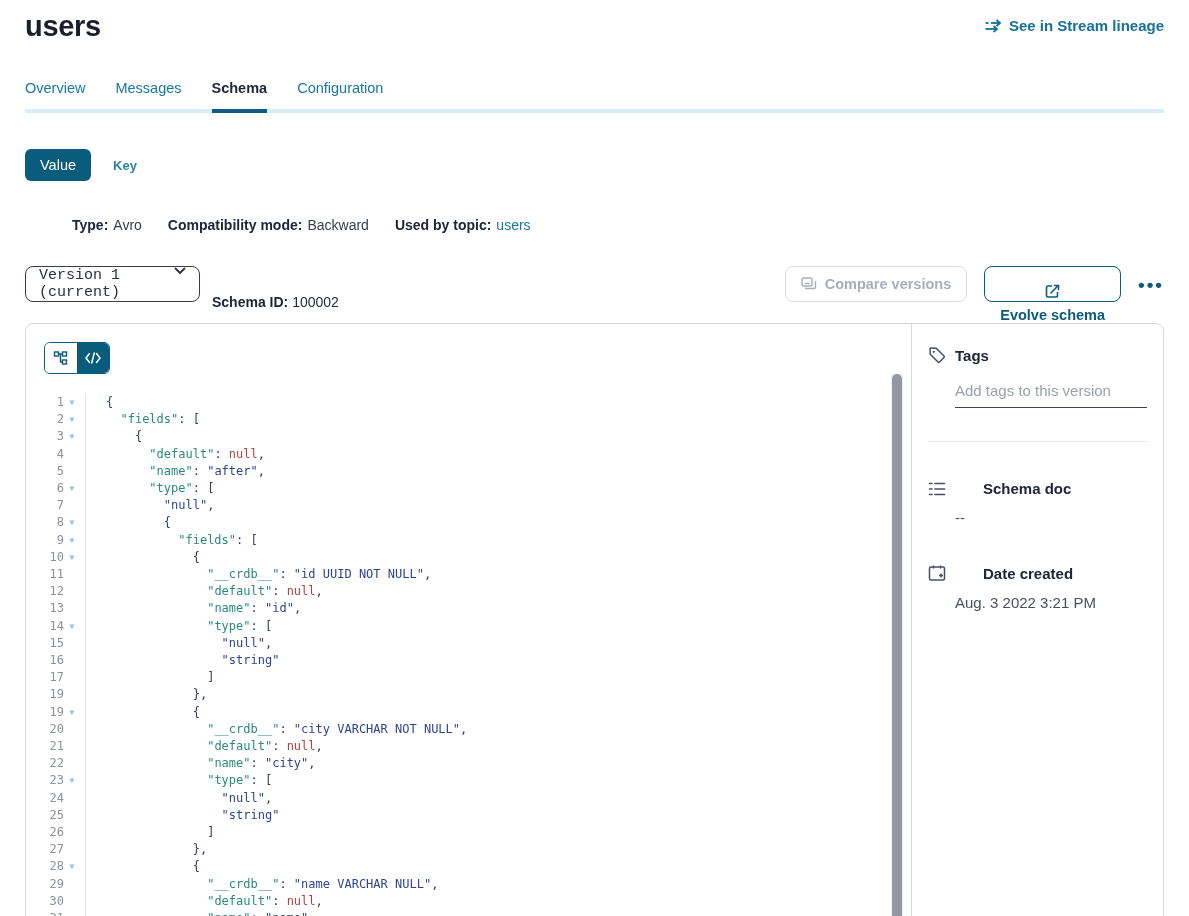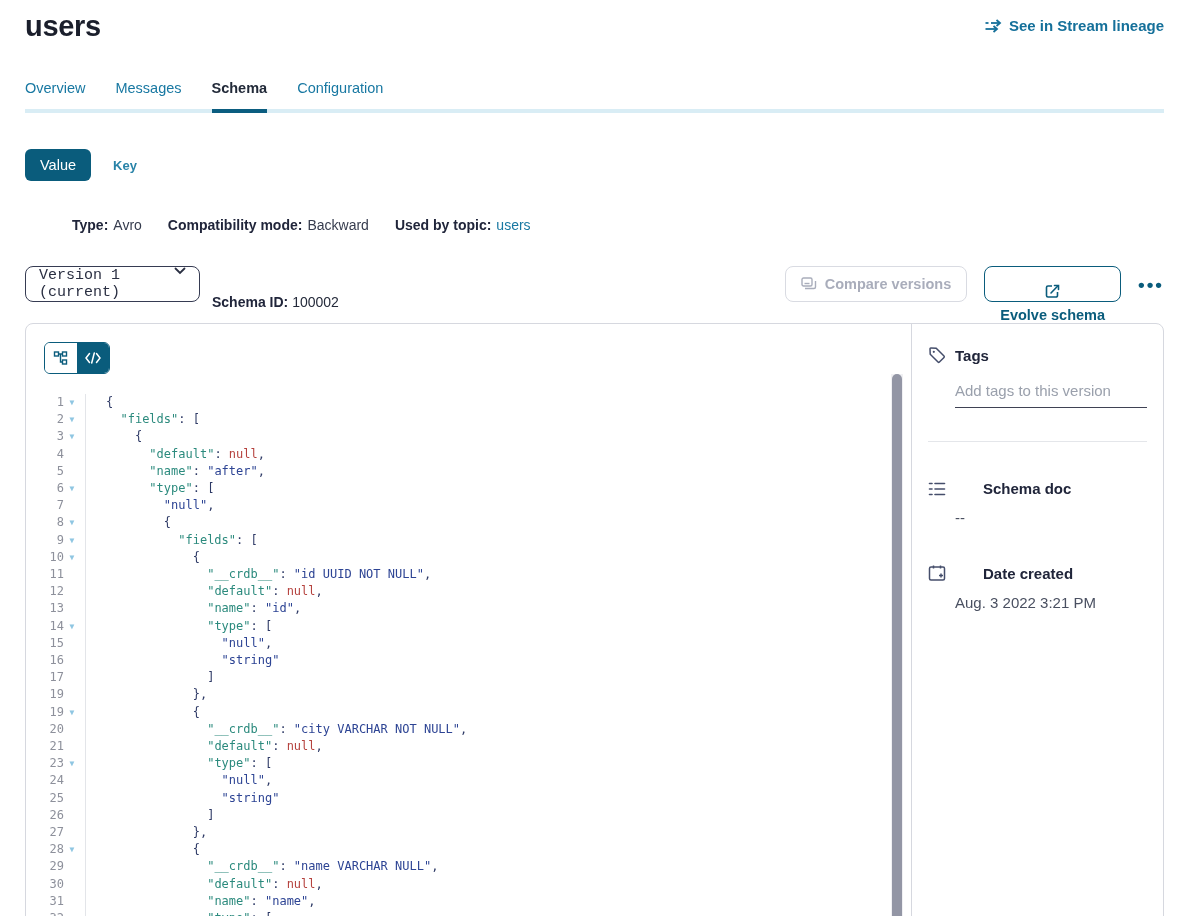--- a/index.html
+++ b/index.html
@@ -204,20 +204,21 @@
           <div class="cl"><span class="ln">12</span><span class="fold"></span><span class="gut-sep"></span><span class="ct">              <span class="tk-k">"default"</span><span class="tk-p">: </span><span class="tk-n">null</span><span class="tk-p">,</span></span></div>
           <div class="cl"><span class="ln">13</span><span class="fold"></span><span class="gut-sep"></span><span class="ct">              <span class="tk-k">"name"</span><span class="tk-p">: </span><span class="tk-s">"id"</span><span class="tk-p">,</span></span></div>
           <div class="cl"><span class="ln">14</span><span class="fold">▼</span><span class="gut-sep"></span><span class="ct">              <span class="tk-k">"type"</span><span class="tk-p">: [</span></span></div>
           <div class="cl"><span class="ln">15</span><span class="fold"></span><span class="gut-sep"></span><span class="ct">                <span class="tk-s">"null"</span><span class="tk-p">,</span></span></div>
           <div class="cl"><span class="ln">16</span><span class="fold"></span><span class="gut-sep"></span><span class="ct">                <span class="tk-s">"string"</span></span></div>
           <div class="cl"><span class="ln">17</span><span class="fold"></span><span class="gut-sep"></span><span class="ct">              <span class="tk-p">]</span></span></div>
           <div class="cl"><span class="ln">19</span><span class="fold"></span><span class="gut-sep"></span><span class="ct">            <span class="tk-p">},</span></span></div>
           <div class="cl"><span class="ln">19</span><span class="fold">▼</span><span class="gut-sep"></span><span class="ct">            <span class="tk-p">{</span></span></div>
           <div class="cl"><span class="ln">20</span><span class="fold"></span><span class="gut-sep"></span><span class="ct">              <span class="tk-k">"__crdb__"</span><span class="tk-p">: </span><span class="tk-s">"city VARCHAR NOT NULL"</span><span class="tk-p">,</span></span></div>
           <div class="cl"><span class="ln">21</span><span class="fold"></span><span class="gut-sep"></span><span class="ct">              <span class="tk-k">"default"</span><span class="tk-p">: </span><span class="tk-n">null</span><span class="tk-p">,</span></span></div>
+          <div class="cl"><span class="ln">22</span><span class="fold"></span><span class="gut-sep"></span><span class="ct">              <span class="tk-k">"name"</span><span class="tk-p">: </span><span class="tk-s">"city"</span><span class="tk-p">,</span></span></div>
           <div class="cl"><span class="ln">23</span><span class="fold">▼</span><span class="gut-sep"></span><span class="ct">              <span class="tk-k">"type"</span><span class="tk-p">: [</span></span></div>
           <div class="cl"><span class="ln">24</span><span class="fold"></span><span class="gut-sep"></span><span class="ct">                <span class="tk-s">"null"</span><span class="tk-p">,</span></span></div>
           <div class="cl"><span class="ln">25</span><span class="fold"></span><span class="gut-sep"></span><span class="ct">                <span class="tk-s">"string"</span></span></div>
           <div class="cl"><span class="ln">26</span><span class="fold"></span><span class="gut-sep"></span><span class="ct">              <span class="tk-p">]</span></span></div>
           <div class="cl"><span class="ln">27</span><span class="fold"></span><span class="gut-sep"></span><span class="ct">            <span class="tk-p">},</span></span></div>
           <div class="cl"><span class="ln">28</span><span class="fold">▼</span><span class="gut-sep"></span><span class="ct">            <span class="tk-p">{</span></span></div>
           <div class="cl"><span class="ln">29</span><span class="fold"></span><span class="gut-sep"></span><span class="ct">              <span class="tk-k">"__crdb__"</span><span class="tk-p">: </span><span class="tk-s">"name VARCHAR NULL"</span><span class="tk-p">,</span></span></div>
           <div class="cl"><span class="ln">30</span><span class="fold"></span><span class="gut-sep"></span><span class="ct">              <span class="tk-k">"default"</span><span class="tk-p">: </span><span class="tk-n">null</span><span class="tk-p">,</span></span></div>
           <div class="cl"><span class="ln">31</span><span class="fold"></span><span class="gut-sep"></span><span class="ct">              <span class="tk-k">"name"</span><span class="tk-p">: </span><span class="tk-s">"name"</span><span class="tk-p">,</span></span></div>
           <div class="cl"><span class="ln">32</span><span class="fold">▼</span><span class="gut-sep"></span><span class="ct">              <span class="tk-k">"type"</span><span class="tk-p">: [</span></span></div>

